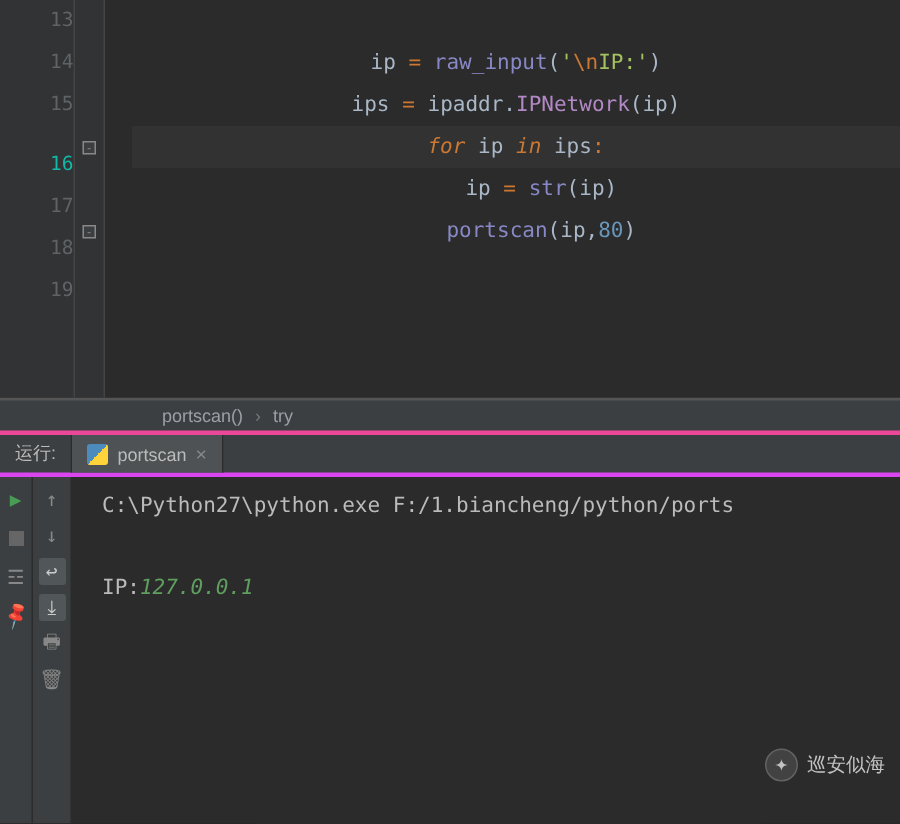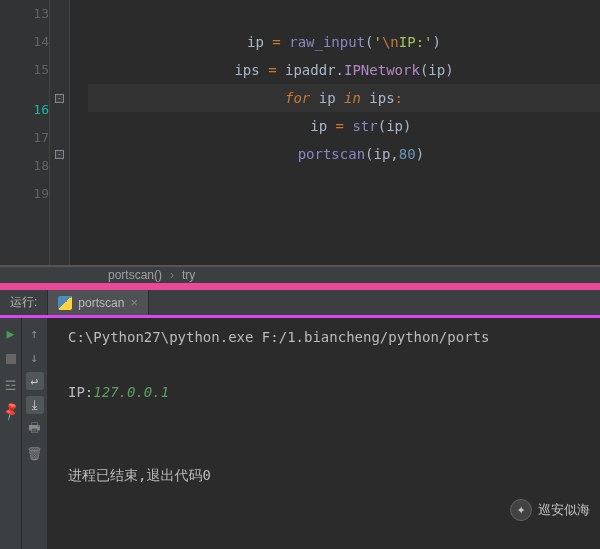--- a/index.html
+++ b/index.html
@@ -66,21 +66,21 @@
 .num { color: #6897bb; }
 .id { color: #a9b7c6; }
 .attr { color: #b389c5; }
 .par { color: #a9b7c6; }
 
 
 .breadcrumb {
   height: 24px;
   background: #3c3f41;
   border-top: 1px solid #555;
-  border-bottom: 7px solid #ec4899;
+  border-bottom: 3px solid #ec4899;
   color: #9aa0a6;
   font-size: 12px;
   padding-left: 108px;
   display: flex;
   align-items: center;
   gap: 8px;
   font-family: sans-serif;
 }
 .chev { color: #777; }
 
@@ -258,20 +258,19 @@
     <div class="ticon active">⤓</div>
     <div class="ticon">🖶</div>
     <div class="ticon">🗑</div>
   </div>
   <div class="console">
     <div class="cl">C:\Python27\python.exe F:/1.biancheng/python/ports</div>
     <div class="cl"> </div>
     <div class="cl"><span>IP:</span><span class="green-it">127.0.0.1</span></div>
     <div class="cl"> </div>
     <div class="cl"> </div>
-    <div class="cl">进程已结束,退出代码0</div>
   </div>
 </div>
 
 <div class="watermark">
   <span class="wm-circle">✦</span>
   <span>巡安似海</span>
 </div>
 
 </body></html>

